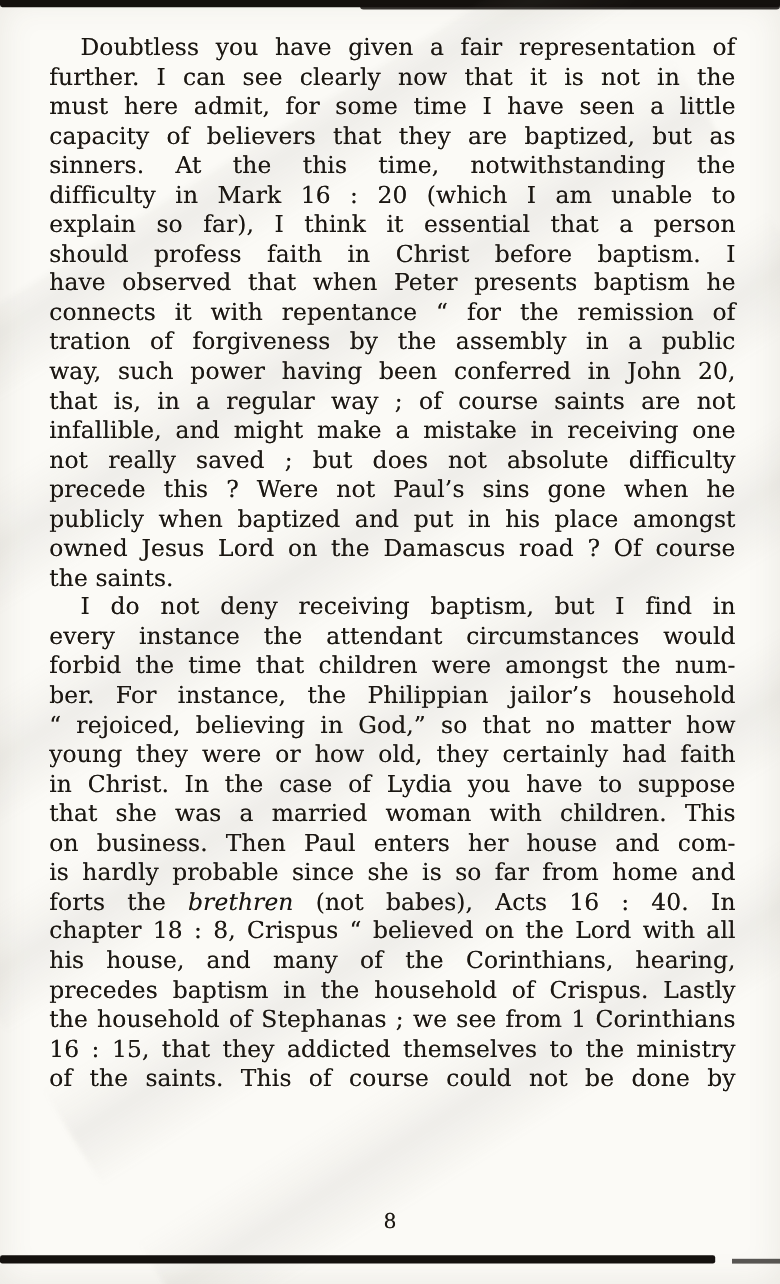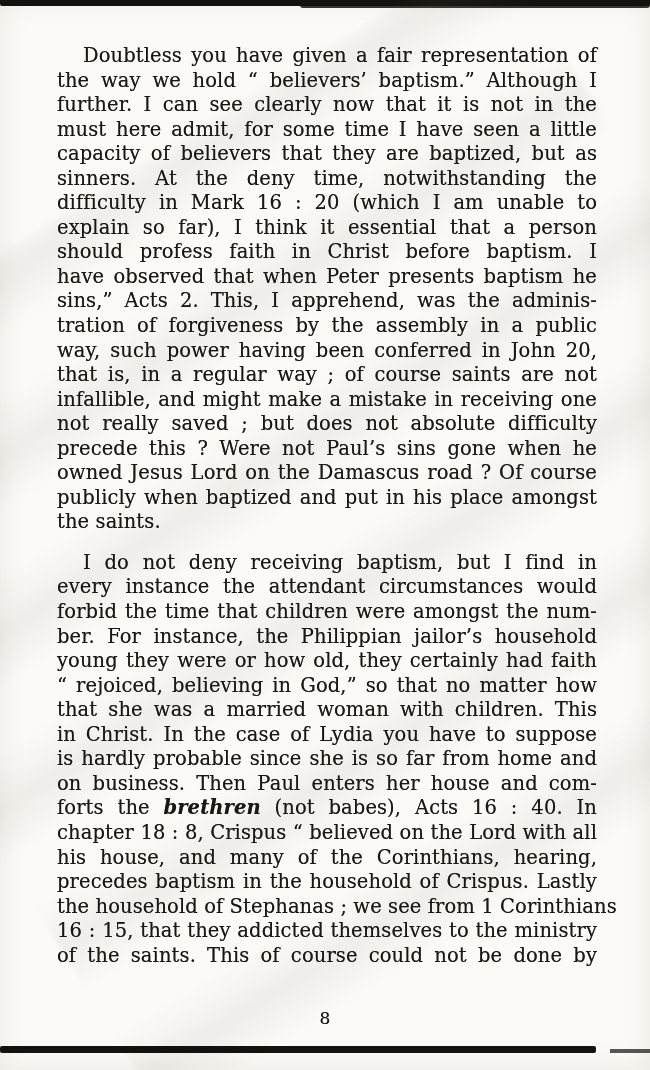--- a/index.html
+++ b/index.html
@@ -61,41 +61,40 @@
     filter: blur(2px);
     pointer-events: none;
   }
   .text-block {
     position: absolute;
     top: 28px;
     left: 41px;
     width: 572px;
   }
   .paragraph {
-    margin: 16px;
+    margin: 0;
   }
   .line {
     font-size: 19.5px;
     line-height: 24.55px;
     height: 24.55px;
     white-space: nowrap;
     text-align: justify;
     text-align-last: justify;
     letter-spacing: 0.1px;
     text-shadow: 0 0 0.5px rgba(20, 15, 8, 0.6);
   }
   .line.indent {
     text-indent: 26px;
   }
   .line.no-justify {
     text-align-last: left;
   }
   .line em {
     font-style: italic;
-    font-weight: bold;
   }
   .page-number {
     position: absolute;
     top: 1008px;
     left: 0;
     width: 650px;
     text-align: center;
     font-size: 17px;
     text-shadow: 0 0 0.5px rgba(20, 15, 8, 0.6);
   }
@@ -104,51 +103,50 @@
 <body>
 
 <div class="page">
   <div class="scan-edge top"></div>
   <div class="scan-edge top-right"></div>
   <div class="watermark"></div>
 
   <main class="text-block" id="paragraphs">
       <div class="paragraph">
         <div class="line indent">Doubtless you have given a fair representation of</div>
-        <div class="line">the way we hold “ believers’ baptism.”  Although I</div>
         <div class="line">further.  I can see clearly now that it is not in the</div>
         <div class="line">must here admit, for some time I have seen a little</div>
         <div class="line">capacity of believers that they are baptized, but as</div>
-        <div class="line">sinners.  At the deny time, notwithstanding the</div>
+        <div class="line">sinners.  At the this time, notwithstanding the</div>
         <div class="line">difficulty in Mark 16 : 20 (which I am unable to</div>
         <div class="line">explain so far), I think it essential that a person</div>
         <div class="line">should profess faith in Christ before baptism.  I</div>
         <div class="line">have observed that when Peter presents baptism he</div>
-        <div class="line">sins,” Acts 2.  This, I apprehend, was the adminis-</div>
+        <div class="line">connects it with repentance “ for the remission of</div>
         <div class="line">tration of forgiveness by the assembly in a public</div>
         <div class="line">way, such power having been conferred in John 20,</div>
         <div class="line">that is, in a regular way ;  of course saints are not</div>
         <div class="line">infallible, and might make a mistake in receiving one</div>
         <div class="line">not really saved ;  but does not absolute difficulty</div>
         <div class="line">precede this ?  Were not Paul’s sins gone when he</div>
+        <div class="line">publicly when baptized and put in his place amongst</div>
         <div class="line">owned Jesus Lord on the Damascus road ?  Of course</div>
-        <div class="line">publicly when baptized and put in his place amongst</div>
         <div class="line no-justify">the saints.</div>
       </div>
       <div class="paragraph">
         <div class="line indent">I do not deny receiving baptism, but I find in</div>
         <div class="line">every instance the attendant circumstances would</div>
         <div class="line">forbid the time that children were amongst the num-</div>
         <div class="line">ber.  For instance, the Philippian jailor’s household</div>
+        <div class="line">“ rejoiced, believing in God,” so that no matter how</div>
         <div class="line">young they were or how old, they certainly had faith</div>
-        <div class="line">“ rejoiced, believing in God,” so that no matter how</div>
+        <div class="line">in Christ.  In the case of Lydia you have to suppose</div>
         <div class="line">that she was a married woman with children.  This</div>
-        <div class="line">in Christ.  In the case of Lydia you have to suppose</div>
+        <div class="line">on business.  Then Paul enters her house and com-</div>
         <div class="line">is hardly probable since she is so far from home and</div>
-        <div class="line">on business.  Then Paul enters her house and com-</div>
         <div class="line">forts the <em>brethren</em> (not babes), Acts 16 : 40.  In</div>
         <div class="line">chapter 18 : 8, Crispus “ believed on the Lord with all</div>
         <div class="line">his house, and many of the Corinthians, hearing,</div>
         <div class="line">precedes baptism in the household of Crispus.  Lastly</div>
         <div class="line">the household of Stephanas ; we see from 1 Corinthians</div>
         <div class="line">16 : 15, that they addicted themselves to the ministry</div>
         <div class="line">of the saints.  This of course could not be done by</div>
       </div>
     </main>
 

